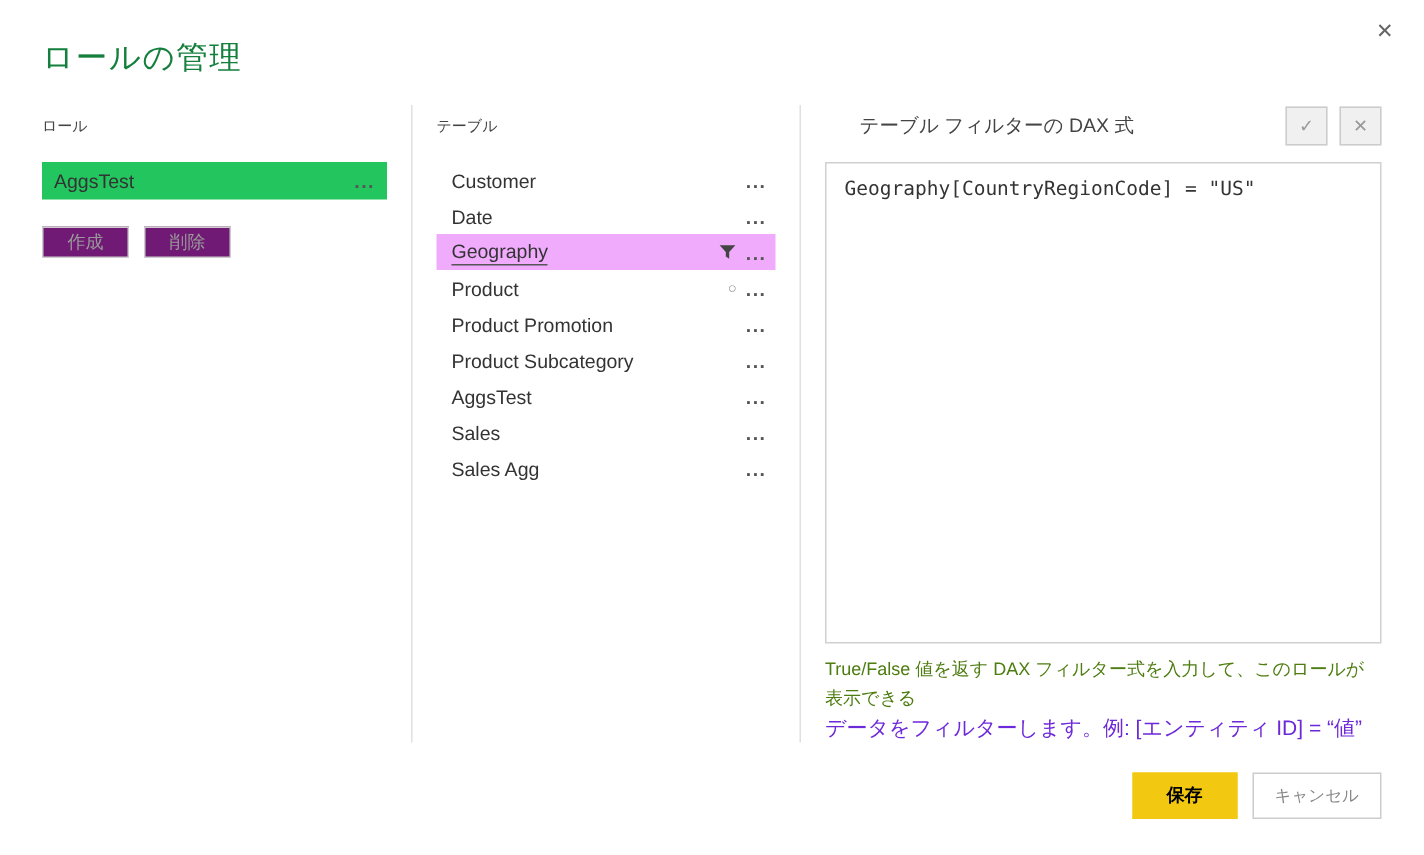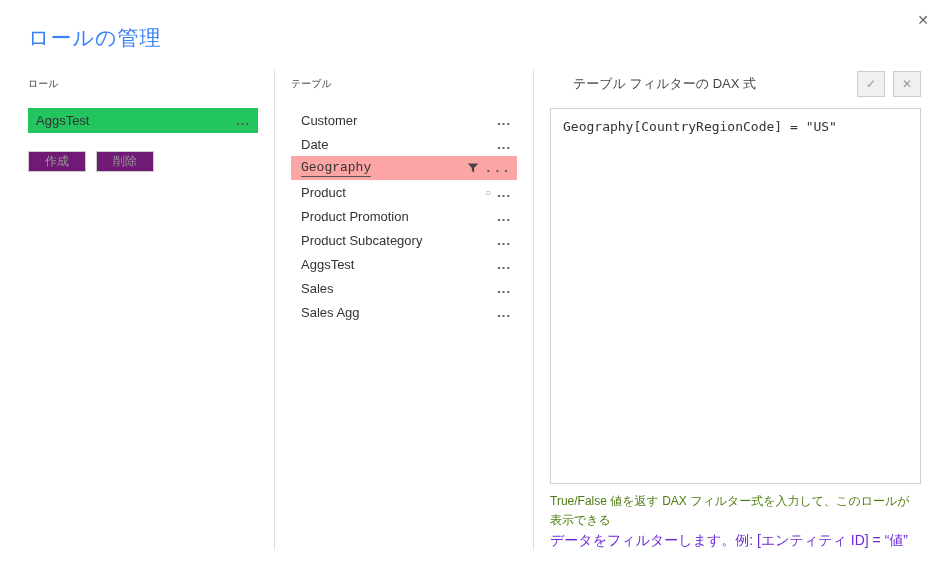--- a/index.html
+++ b/index.html
@@ -1,36 +1,36 @@
 <!DOCTYPE html>
 <html><head>
   <meta charset="utf-8">
   <style>
     * { box-sizing: border-box; margin: 0; padding: 0; }
     body { font-family: "Segoe UI", "Meiryo", sans-serif; font-size: 13px; color: #333; background: #fff; width: 949px; height: 570px; position: relative; overflow: hidden; }
     .dialog { width: 100%; height: 100%; display: flex; flex-direction: column; padding: 0 28px 20px 28px; }
     .close-x { position: absolute; top: 8px; right: 14px; font-size: 14px; color: #666; cursor: pointer; padding: 4px 6px; }
-    .title { font-size: 21px; font-weight: 300; color: #3b82f6; margin-top: 24px; margin-bottom: 18px; letter-spacing: 1px; }
+    .title { font-size: 21px; font-weight: 300; color: #15803d; margin-top: 24px; margin-bottom: 18px; letter-spacing: 1px; }
     .main { display: flex; flex: 1; gap: 12px; min-height: 0; }
     .col-roles { width: 230px; display: flex; flex-direction: column; }
     .col-tables { width: 226px; display: flex; flex-direction: column; }
     .col-dax { flex: 1; display: flex; flex-direction: column; }
     .col-header { font-size: 10px; color: #444; margin-bottom: 10px; height: 28px; display: flex; align-items: center; }
     .col-header-dax { display: flex; align-items: center; justify-content: space-between; margin-bottom: 10px; height: 28px; }
     .dax-label { font-size: 13px; color: #444; margin-left: 23px; }
     .hdr-btns { display: flex; gap: 8px; }
     .hdr-btn { width: 28px; height: 26px; border: 1px solid #ccc; background: #f0f0f0; color: #999; display: flex; align-items: center; justify-content: center; font-size: 12px; cursor: pointer; }
     .role-item { background: #22c55e; padding: 5px 8px; margin-bottom: 6px; display: flex; align-items: center; justify-content: space-between; cursor: pointer; height: 25px; }
     .role-name { font-size: 13px; }
     .ellipsis { color: #555; font-weight: bold; letter-spacing: 1px; cursor: pointer; }
     .role-actions { display: flex; gap: 10px; margin-top: 12px; }
     .role-btn { border: 1px solid #ccc; background: #701a75; color: #999; padding: 1px 16px; font-size: 12px; cursor: pointer; }
     .table-list { display: flex; flex-direction: column; }
     .table-item { padding: 5px 6px 5px 10px; display: flex; align-items: center; justify-content: space-between; cursor: pointer; height: 24px; }
-    .table-item.selected { background: #fca5a5; font-family: Liberation Mono, monospace; }
+    .table-item.selected { background: #f0abfc; }
     .table-name { font-size: 13px; }
     .table-name.selected { border-bottom: 1px solid #555; padding-bottom: 1px; }
     .table-right { display: flex; align-items: center; gap: 6px; }
     .filter-icon { width: 12px; height: 12px; }
     .small-dot { color: #999; font-size: 10px; }
     .dax-editor { flex: 1; border: 1px solid #d0d0d0; padding: 10px 12px; font-family: "Consolas", monospace; font-size: 13px; color: #333; background: #fff; min-height: 300px; }
     .dax-help { font-size: 12px; color: #4d7c0f; margin-top: 8px; line-height: 1.6; }
     .dax-help-line2 { font-size: 14px; color: #6d28d9; margin-top: 2px; }
     .footer { display: flex; justify-content: flex-end; gap: 10px; margin-top: 20px; padding-bottom: 4px; }
     .btn-save { background: #f2c811; border: 1px solid #f2c811; color: #000; padding: 6px 22px; font-size: 12px; font-weight: bold; cursor: pointer; }
@@ -135,13 +135,17 @@
           <div class="hdr-btn">✕</div>
         </div>
       </div>
       <div class="dax-editor">Geography[CountryRegionCode] = "US"</div>
       <div class="dax-help">True/False 値を返す DAX フィルター式を入力して、このロールが表示できる</div>
       <div class="dax-help-line2">データをフィルターします。例: [エンティティ ID] = “値”</div>
     </div>
 
   </div>
 
+  <div class="footer">
+    <button class="btn-save">保存</button>
+    <button class="btn-cancel">キャンセル</button>
+  </div>
 </div>
 
 </body></html>

